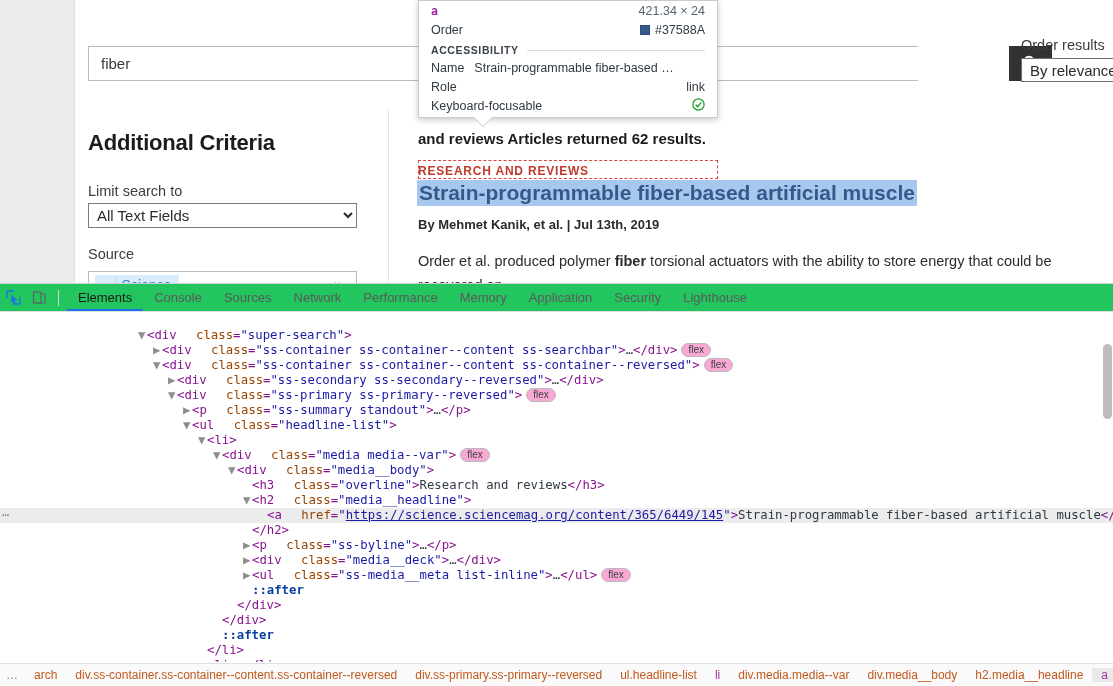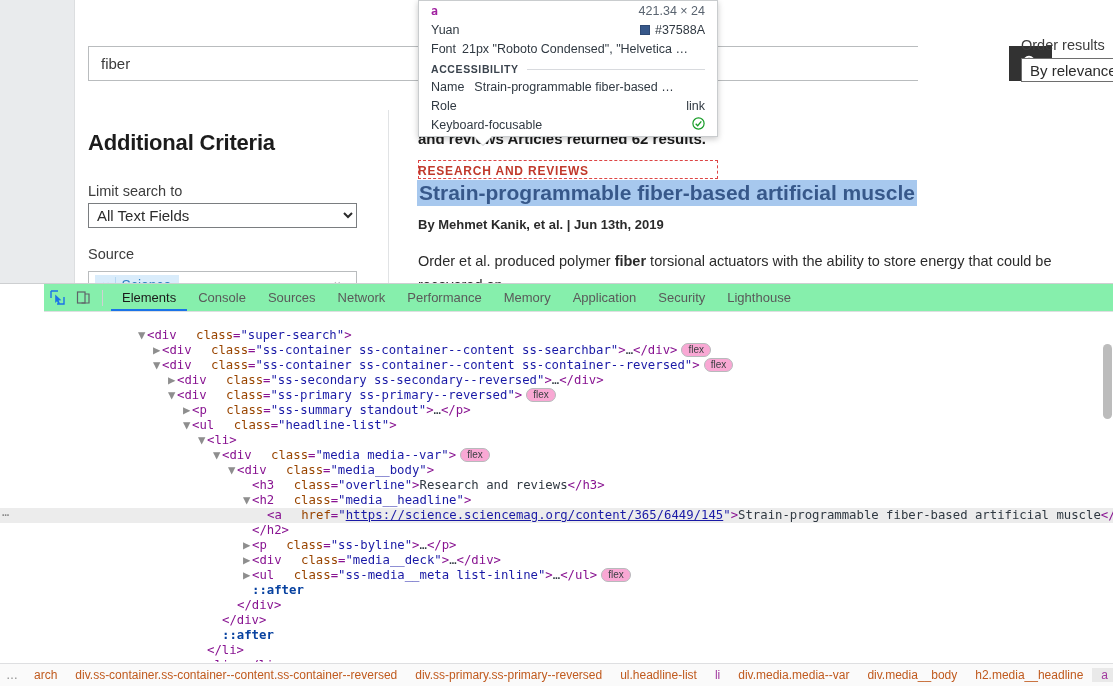--- a/index.html
+++ b/index.html
@@ -144,21 +144,21 @@
   }
 
   
   #devtools {
     position:absolute; left:0; top:283px; width:1113px; height:403px;
     background:#ffffff; border-top:1px solid #cdcfd1;
     font-family:"Liberation Sans", sans-serif;
   }
   #dt-toolbar {
     height:28px; display:flex; align-items:center;
-    border-bottom:1px solid #dedfe1; background:#86efac;margin-left:44px;
+    border-bottom:1px solid #dedfe1; background:#22c55e;
   }
   .tb-icon {
     width:26px; height:26px; display:flex; align-items:center; justify-content:center;
     cursor:pointer;
   }
   .tb-sep { width:1px; height:16px; background:#cfd1d3; margin:0 8px 0 6px; }
   .dt-tab {
     padding:0 11px; height:27px; line-height:27px; font-size:13px;
     color:#5a5a5a; cursor:pointer; white-space:nowrap;
   }
@@ -257,42 +257,38 @@
 
   <div class="results-line">and reviews Articles returned 62 results.</div>
 
   <div class="dash-box"></div>
   <div class="overline">RESEARCH AND REVIEWS</div>
 
   <div class="headline-hl">
     <a href="#">Strain-programmable fiber-based artificial muscle</a>
   </div>
 
-  <div class="byline">By Mehmet Kanik, et al. | Jun 13th, 2019</div>
+  <div class="byline">By Mehmet Kanik, et al. | Jul 13th, 2019</div>
 
   <div class="deck">
     <span>Order et al. produced polymer </span><b>fiber</b><span> torsional actuators with the ability to store energy that could be recovered on</span><br>
   </div>
 </div>
 
 <div id="tooltip">
   <div class="tt-row">
     <span class="tt-tag">a</span>
     <span class="tt-dim">421.34 × 24</span>
   </div>
   <div class="tt-row">
-    <span class="tt-key">Yuan</span>
+    <span class="tt-key">Order</span>
     <span class="tt-val">
       <span class="swatch"></span>
       <span>#37588A</span>
     </span>
-  </div>
-  <div class="tt-row">
-    <span class="tt-key">Font</span>
-    <span class="tt-font">21px "Roboto Condensed", "Helvetica …</span>
   </div>
   <div class="tt-sec">
     <span class="tt-sec-label">ACCESSIBILITY</span>
     <span class="tt-sec-rule"></span>
   </div>
   <div class="tt-row">
     <span class="tt-key">Name</span>
     <span class="tt-name">Strain-programmable fiber-based artifi…</span>
   </div>
   <div class="tt-row">

